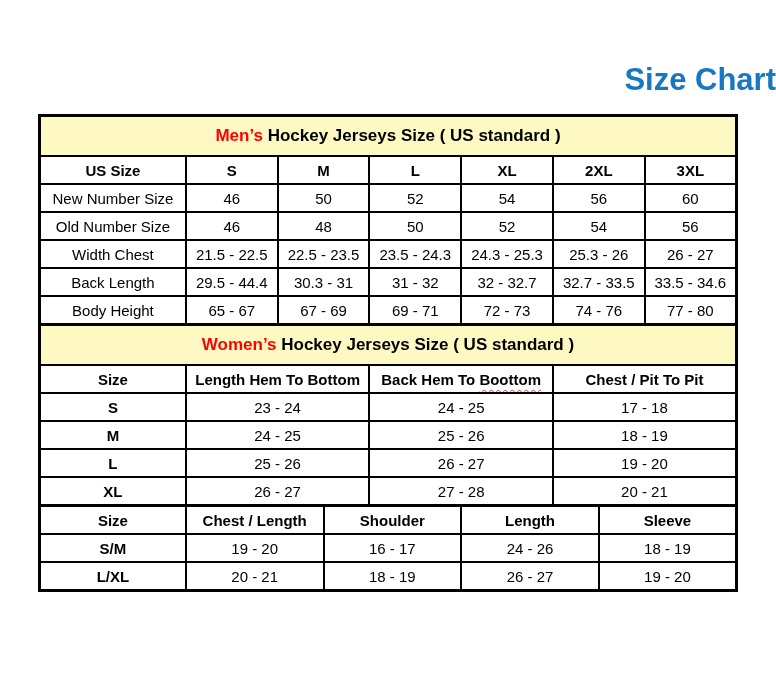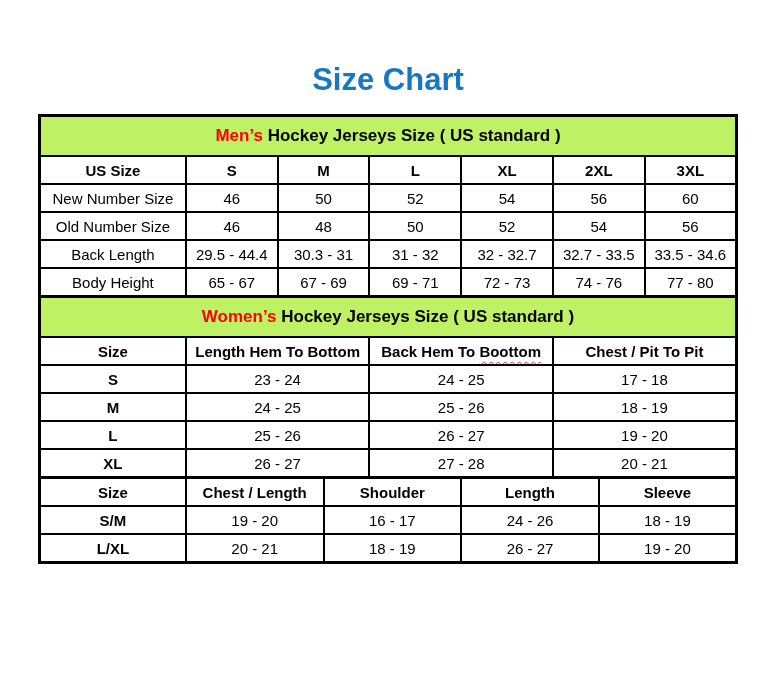--- a/index.html
+++ b/index.html
@@ -7,21 +7,21 @@
     padding: 0;
     background: #ffffff;
     width: 776px;
     height: 692px;
     overflow: hidden;
     font-family: "Liberation Sans", sans-serif;
     color: #000;
   }
   .page-title {
     margin: 62px 0 0 0;
-    text-align: center;
+    text-align: right;
     font-size: 31px;
     font-weight: bold;
     color: #1778c2;
     letter-spacing: 0px;
   }
   .chart-block {
     width: 700px;
     margin: 16px 0 0 38px;
   }
   table {
@@ -37,21 +37,21 @@
     vertical-align: middle;
     padding: 3px 2px;
     height: 20px;
     font-size: 15px;
     font-weight: normal;
     overflow: hidden;
     white-space: nowrap;
   }
   th { font-weight: bold; }
   .band-cell {
-    background: #bef264;
+    background: #fef9c3;
     height: 32px;
     font-size: 17px;
     font-weight: bold;
   }
   .band-red { color: #ff0000; }
   .szb { font-weight: bold; }
   .typo {
     text-decoration: underline;
     text-decoration-style: wavy;
     text-decoration-color: #e4322b;
@@ -107,20 +107,29 @@
       <tr>
         <td>Old Number Size</td>
         <td>46</td>
         <td>48</td>
         <td>50</td>
         <td>52</td>
         <td>54</td>
         <td>56</td>
       </tr>
       <tr>
+        <td>Width Chest</td>
+        <td>21.5 - 22.5</td>
+        <td>22.5 - 23.5</td>
+        <td>23.5 - 24.3</td>
+        <td>24.3 - 25.3</td>
+        <td>25.3 - 26</td>
+        <td>26 - 27</td>
+      </tr>
+      <tr>
         <td>Back Length</td>
         <td>29.5 - 44.4</td>
         <td>30.3 - 31</td>
         <td>31 - 32</td>
         <td>32 - 32.7</td>
         <td>32.7 - 33.5</td>
         <td>33.5 - 34.6</td>
       </tr>
       <tr>
         <td>Body Height</td>

